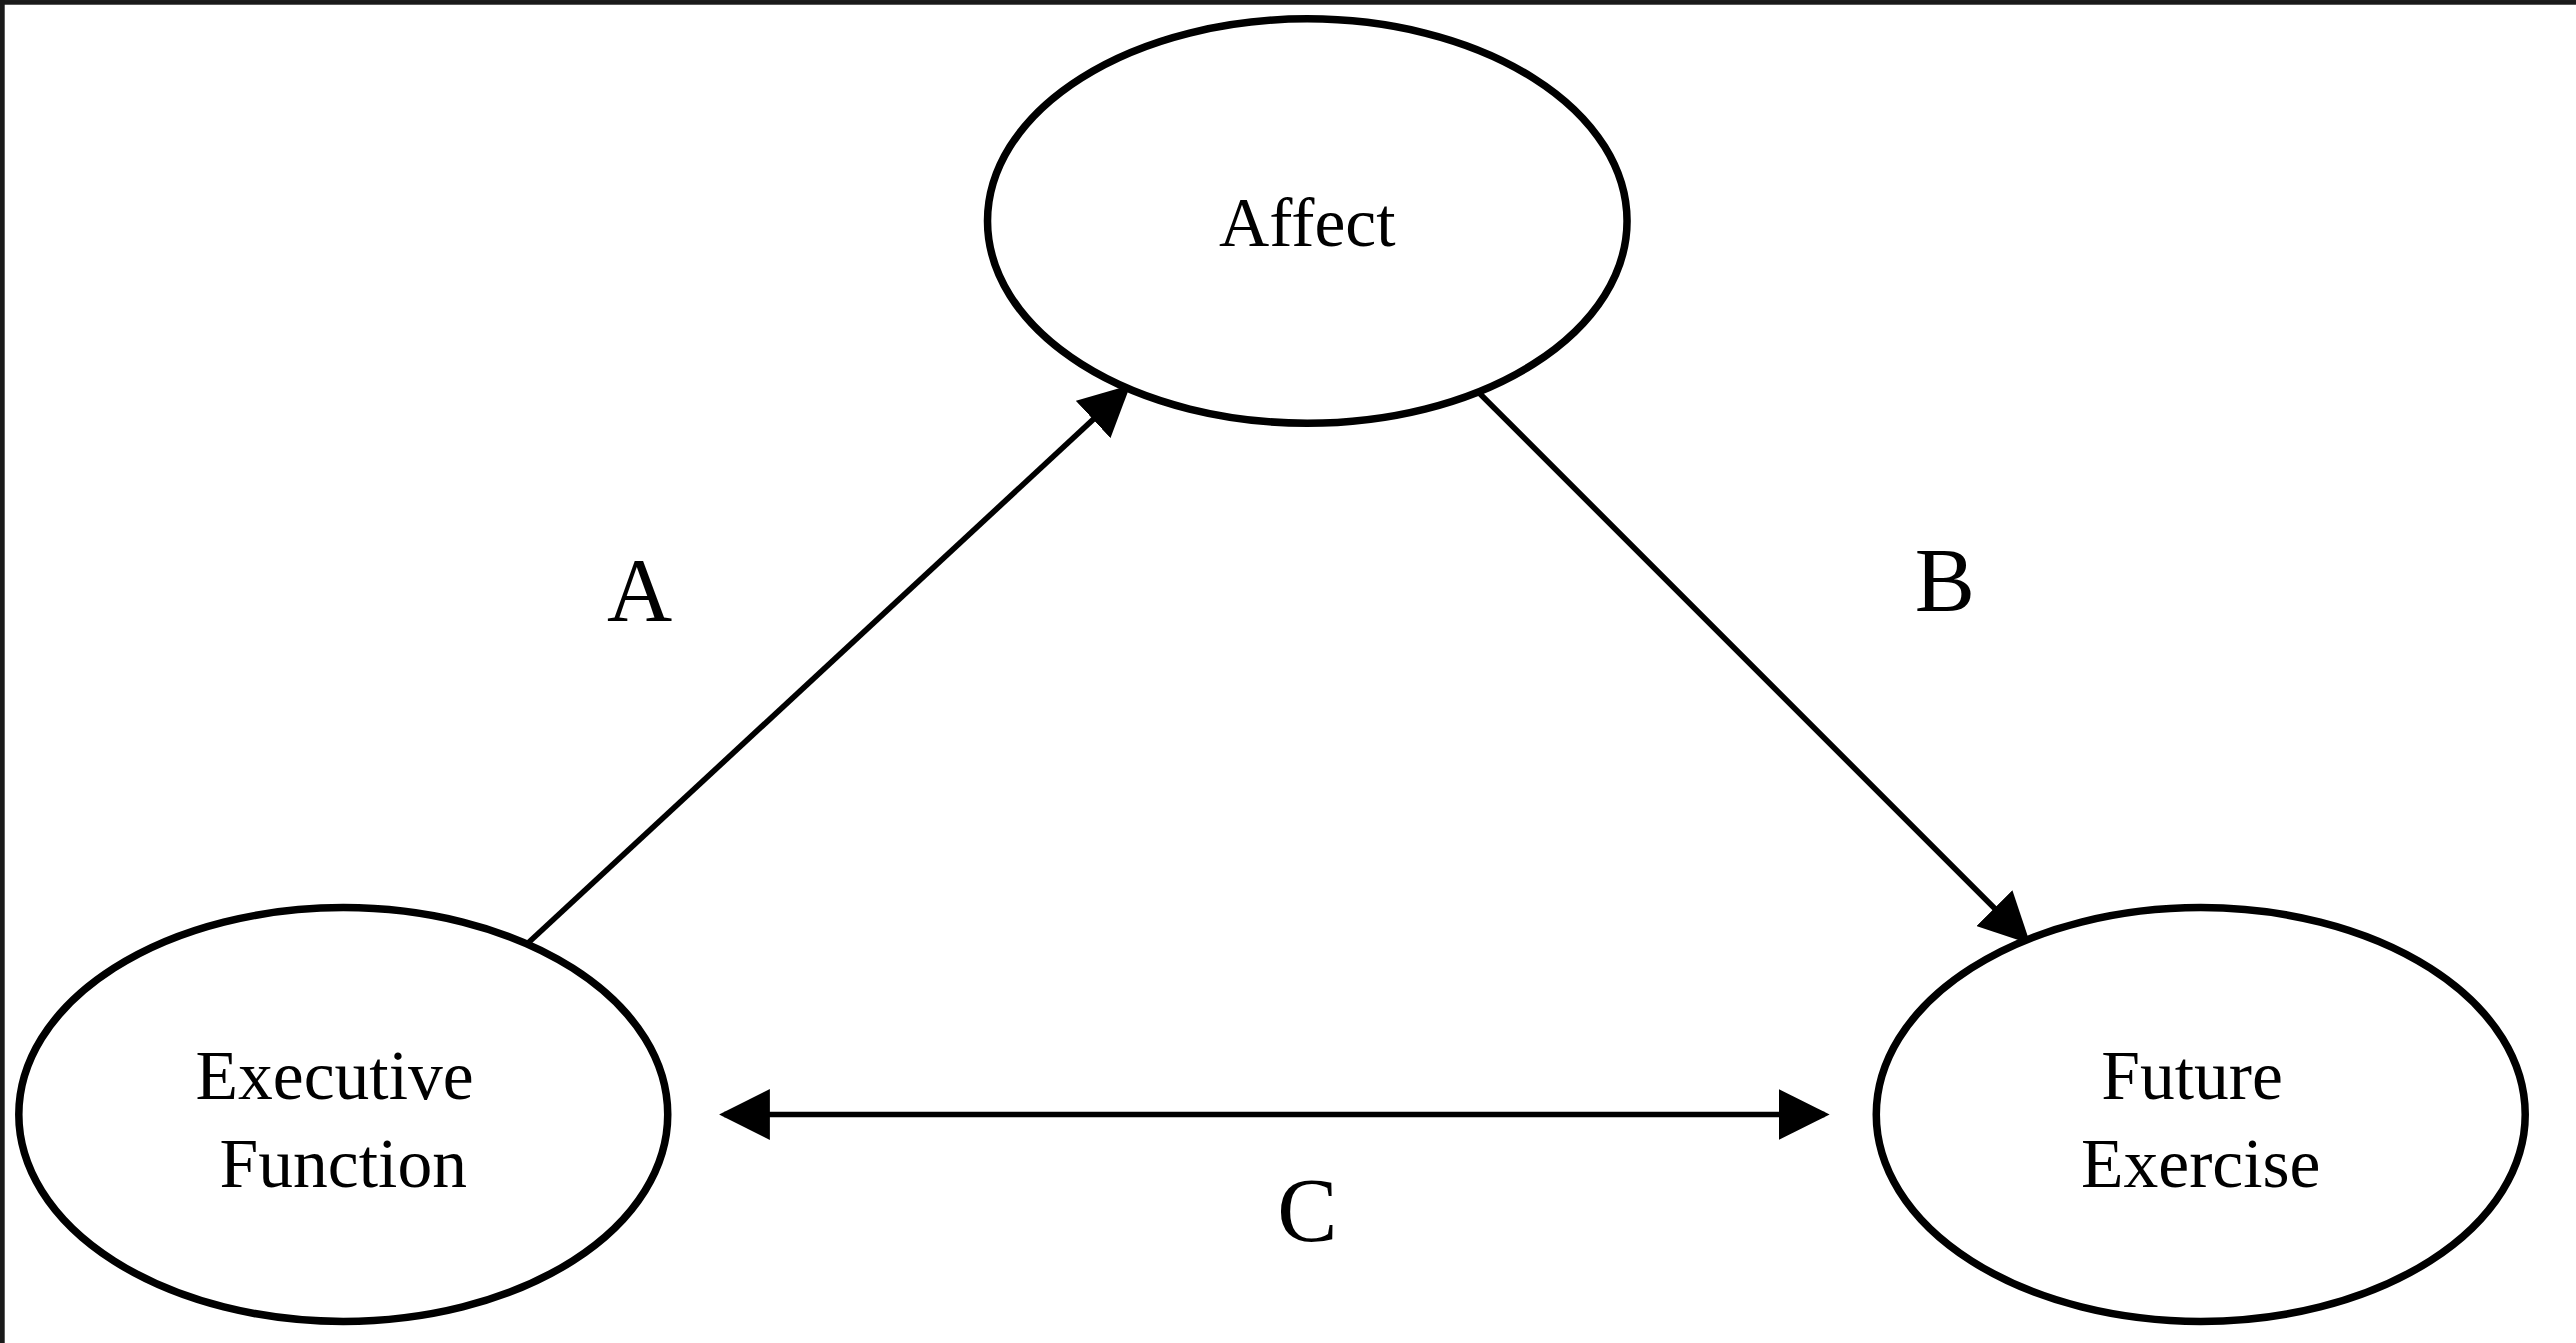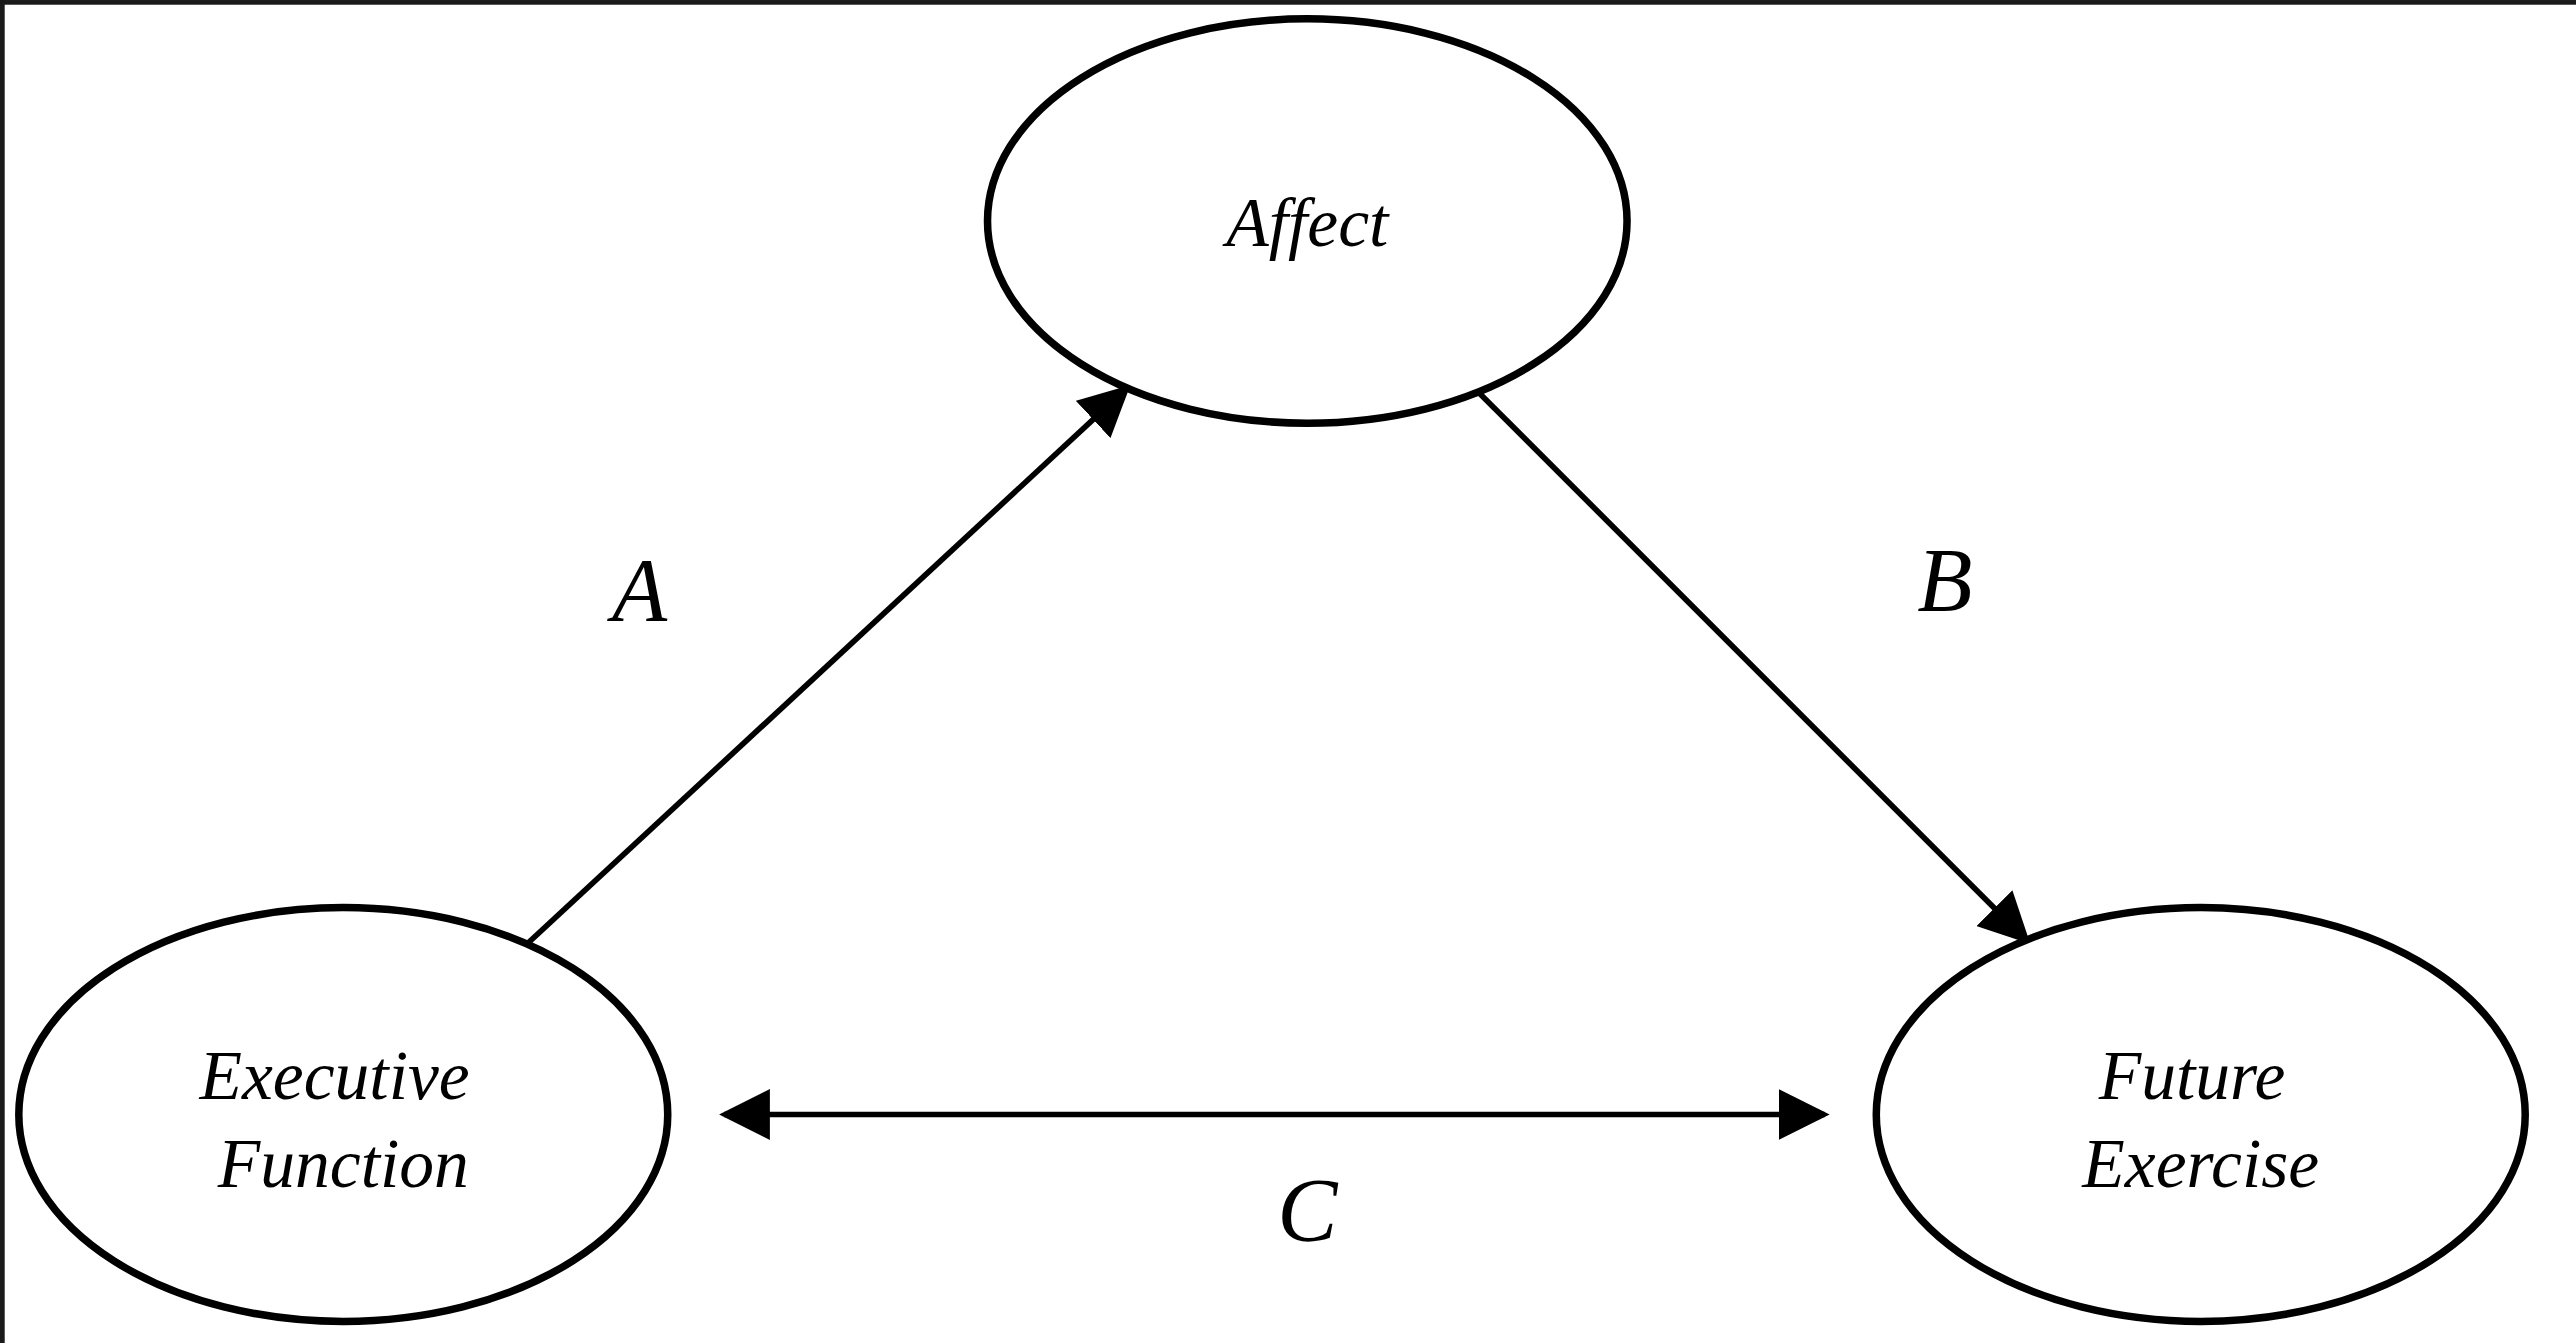--- a/index.html
+++ b/index.html
@@ -7,21 +7,20 @@
     padding: 0;
     background: #ffffff;
   }
   #figure-canvas {
     position: relative;
     width: 2576px;
     height: 1344px;
     background: #ffffff;
     overflow: hidden;
     font-family: "Liberation Serif", "DejaVu Serif", serif;
-    font-style: italic;
   }
   #figure-canvas svg {
     display: block;
     width: 100%;
     height: 100%;
   }
   .node-ellipse {
     fill: #ffffff;
     stroke: #000000;
     stroke-width: 8;

